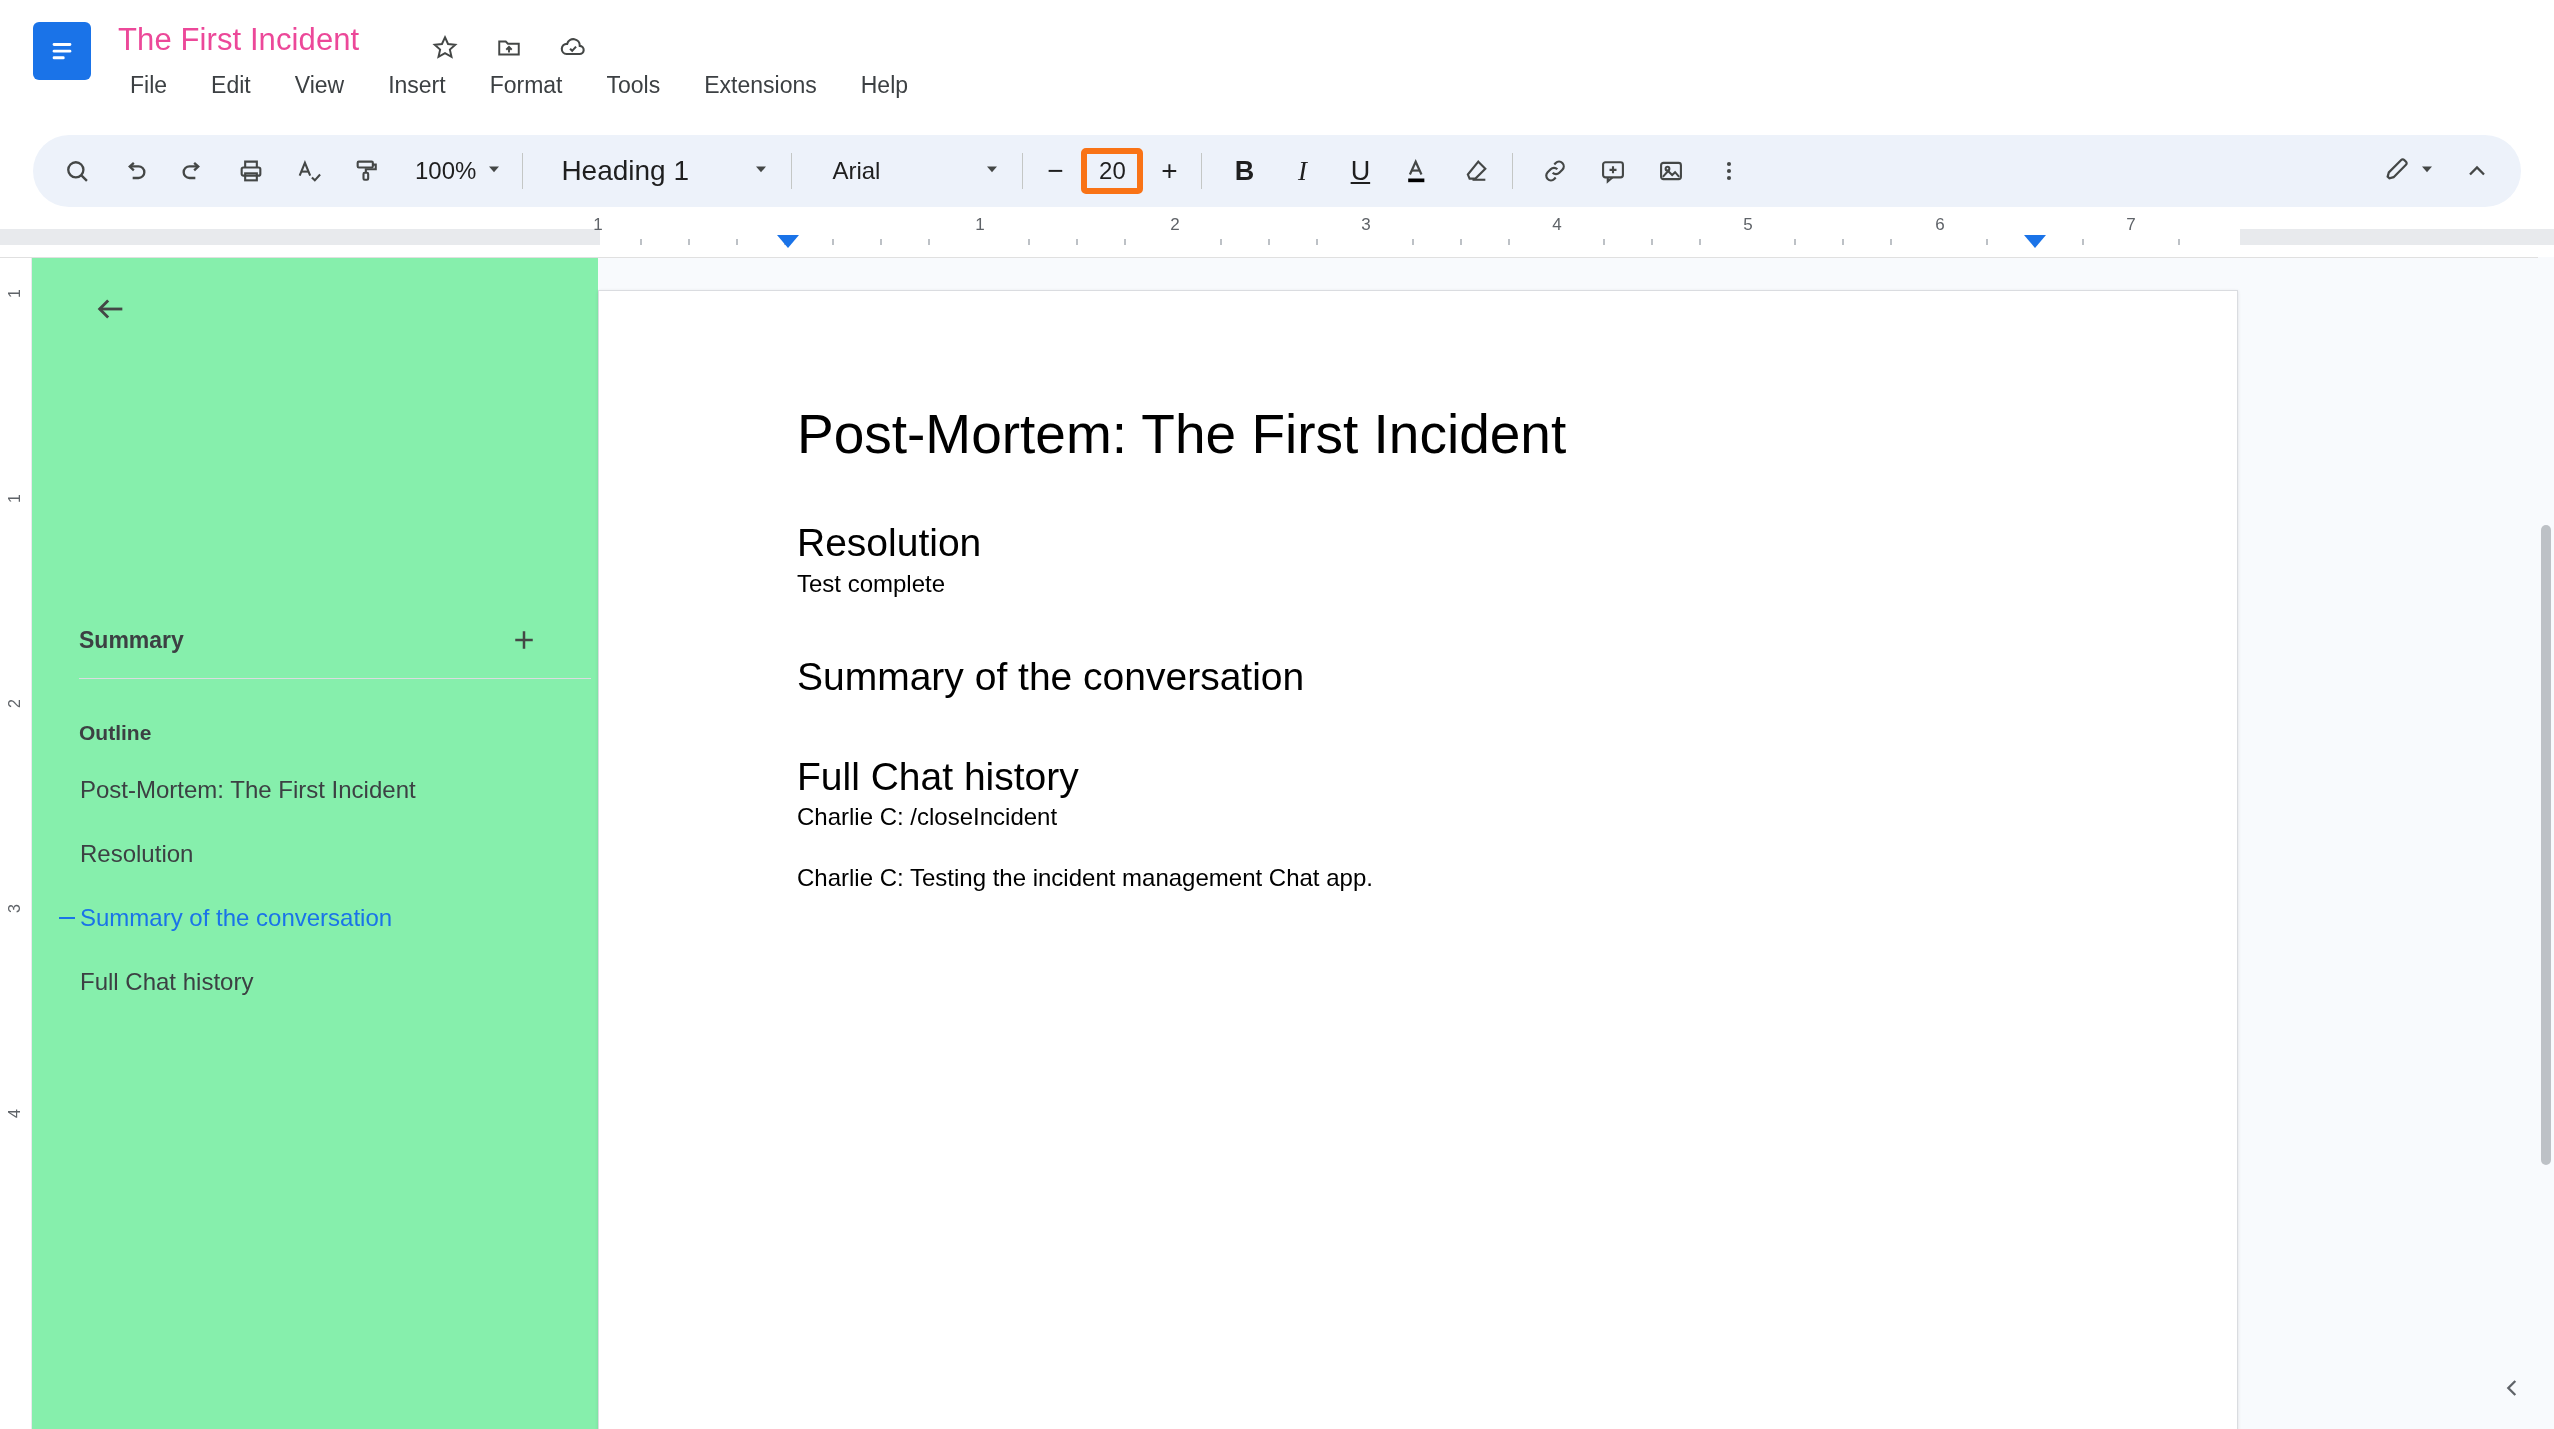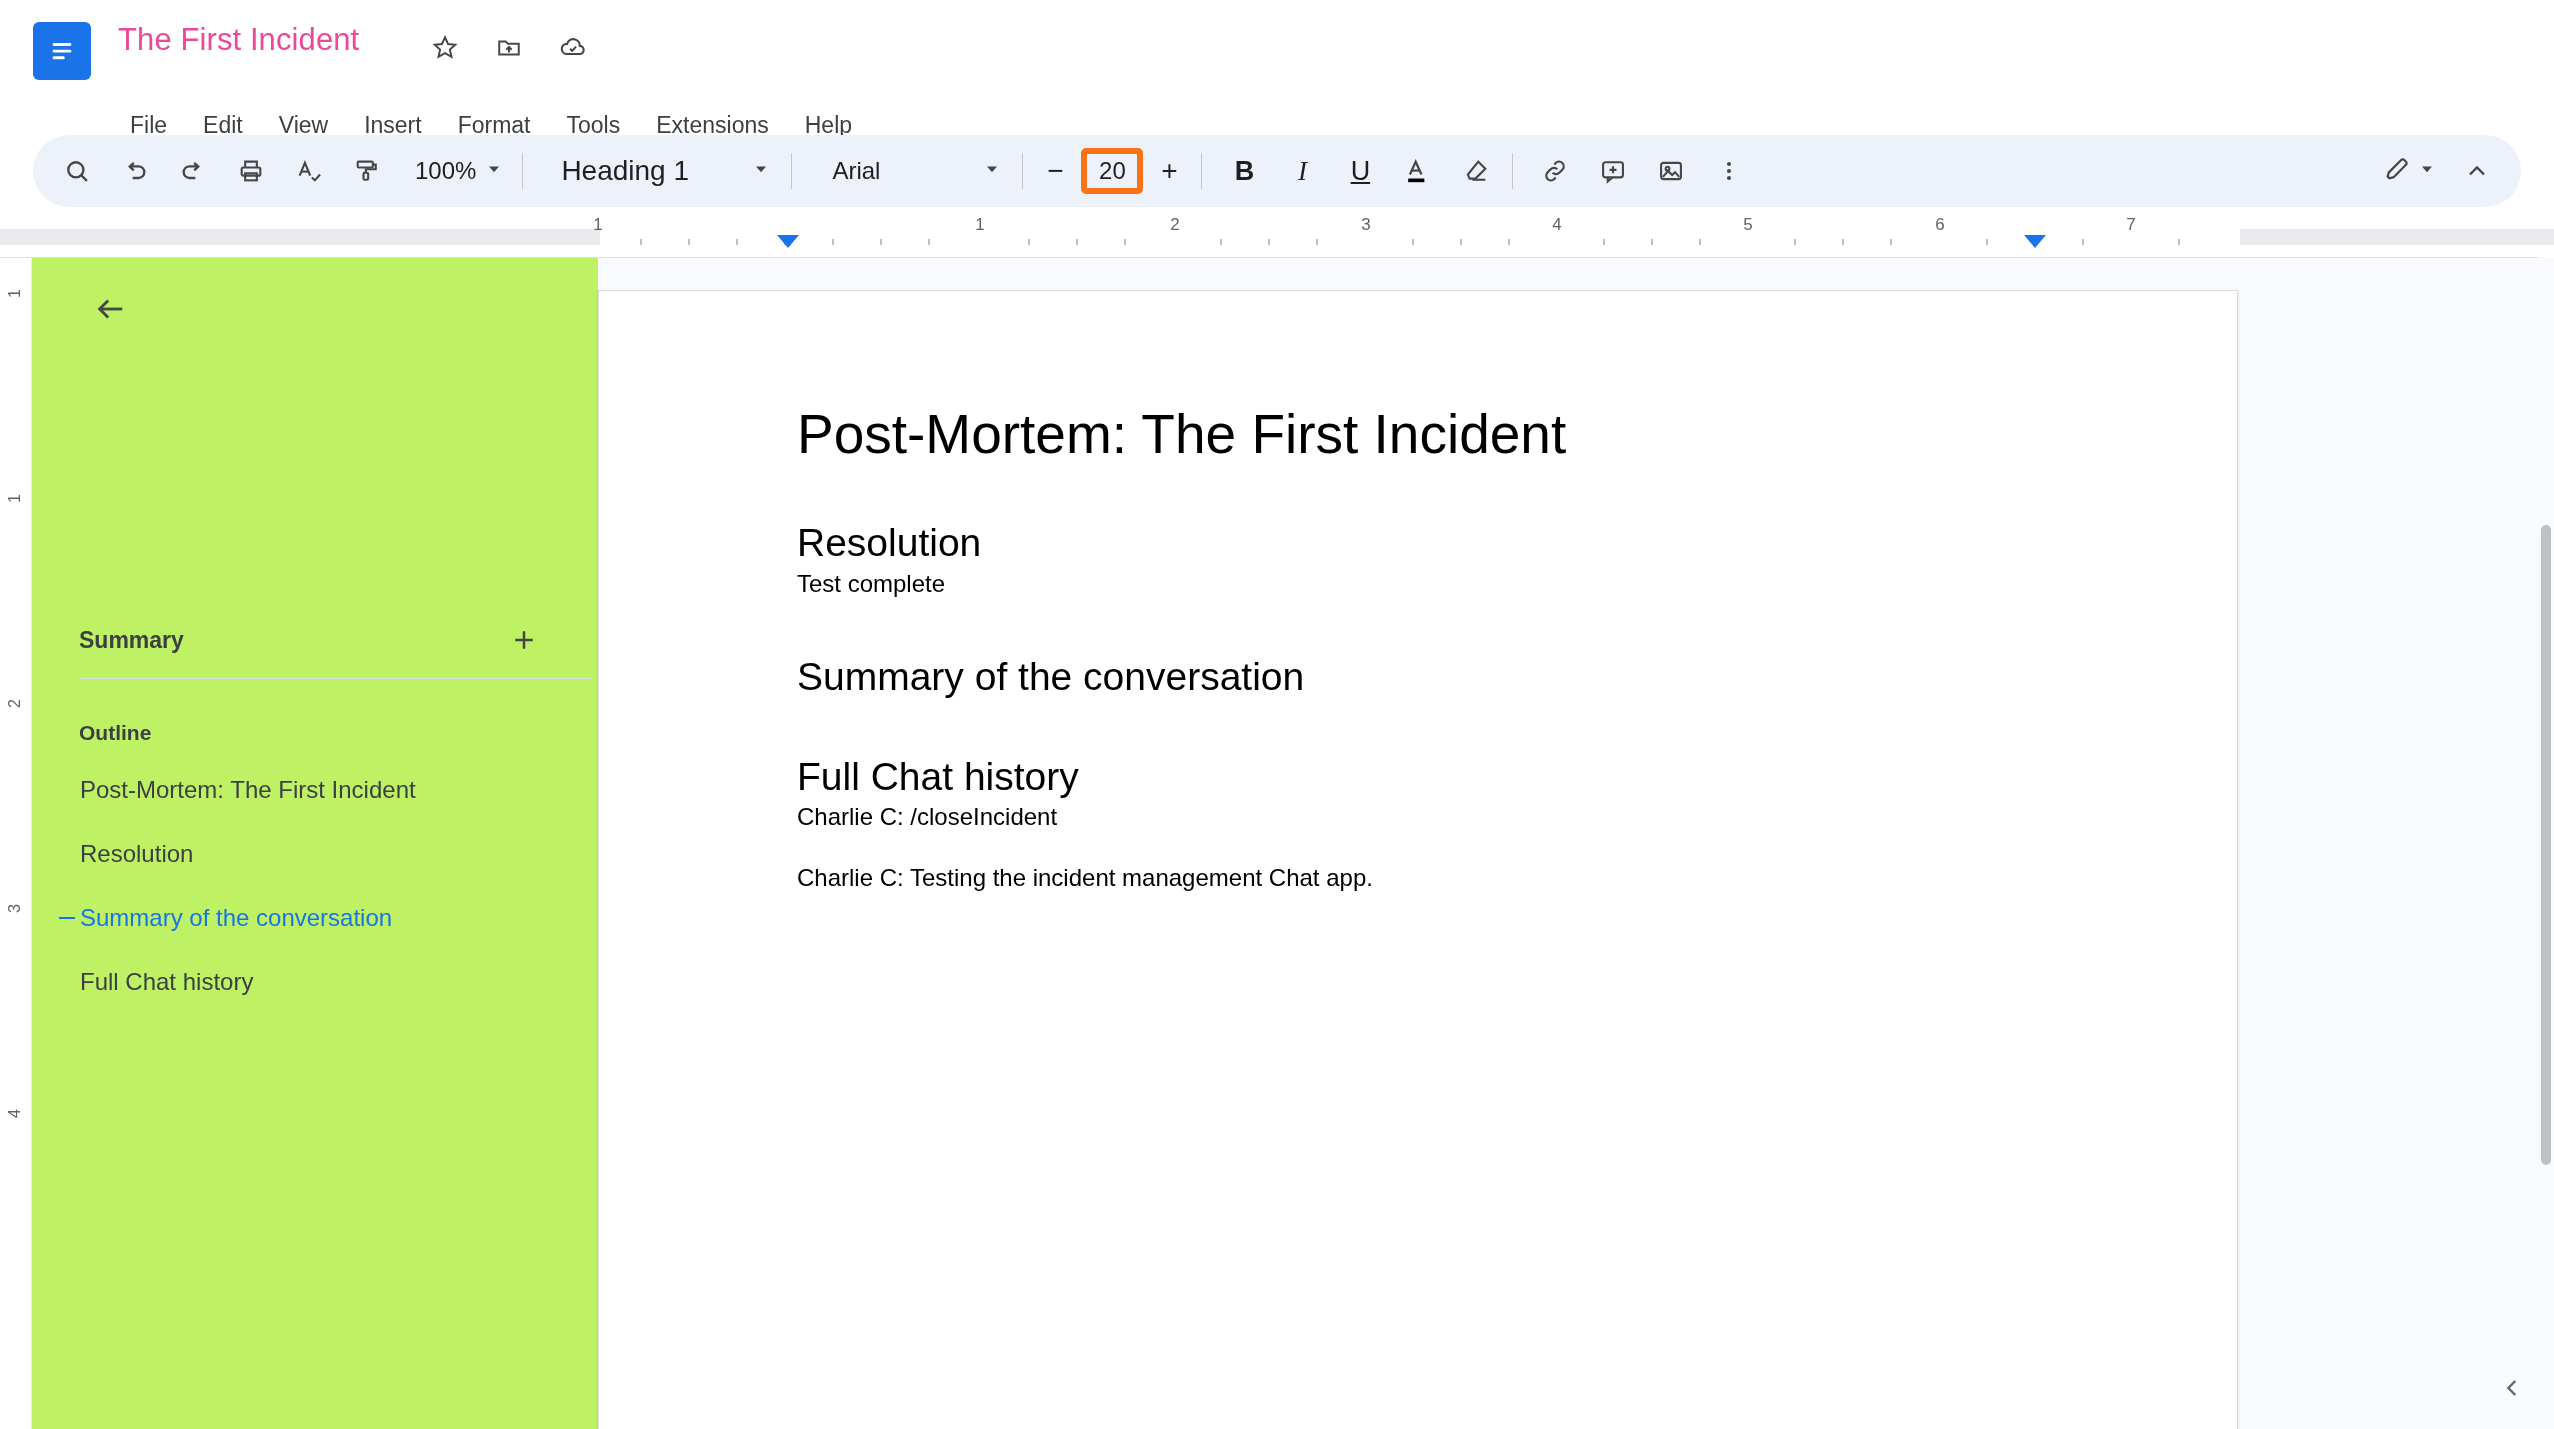--- a/index.html
+++ b/index.html
@@ -33,21 +33,21 @@
     position: absolute; top: 30px; width: 34px; height: 34px;
     display: flex; align-items: center; justify-content: center;
     color: #444746; cursor: pointer;
   }
   .ti-star { left: 428px; }
   .ti-move { left: 492px; }
   .ti-cloud { left: 556px; }
 
   .menubar {
     position: absolute; left: 114px; top: 68px;
-    display: flex; gap: 4px; align-items: center; margin-top: 40px;
+    display: flex; gap: 12px; align-items: center;
   }
   .menu-item {
     font-size: 010px;
     font-size: 23px;
     color: #3c4043;
     padding: 4px 16px;
     border-radius: 6px;
     cursor: pointer;
     white-space: nowrap;
   }
@@ -149,21 +149,21 @@
     background: #ffffff; border-right: 1px solid #e8eaed;
   }
   .vnum {
     position: absolute; left: 6px; font-size: 16px; color: #5f6368;
     transform: rotate(-90deg); transform-origin: left top;
   }
 
   
   .leftpanel {
     position: absolute; left: 32px; top: 0; width: 566px; height: 1172px;
-    background: #bef264;
+    background: #86efac;
   }
   .back-btn {
     position: absolute; left: 48px; top: 20px; width: 62px; height: 62px;
     display: flex; align-items: center; justify-content: center;
     border-radius: 50%; cursor: pointer; color: #444746;
   }
   .summary-label {
     position: absolute; left: 47px; top: 382px;
     font-size: 23px; color: #3c4043; font-weight: 600;
     transform: translateY(-50%);

